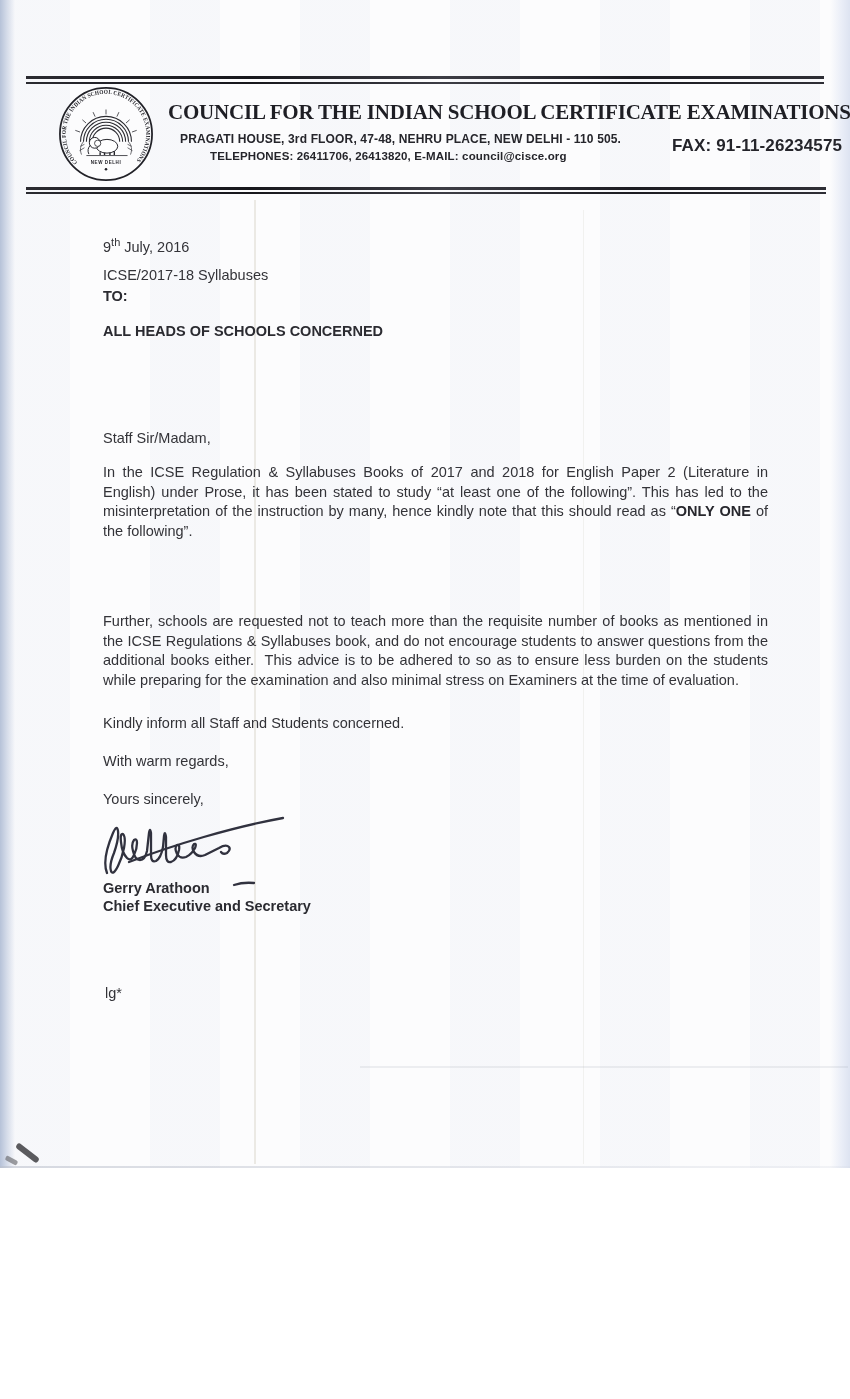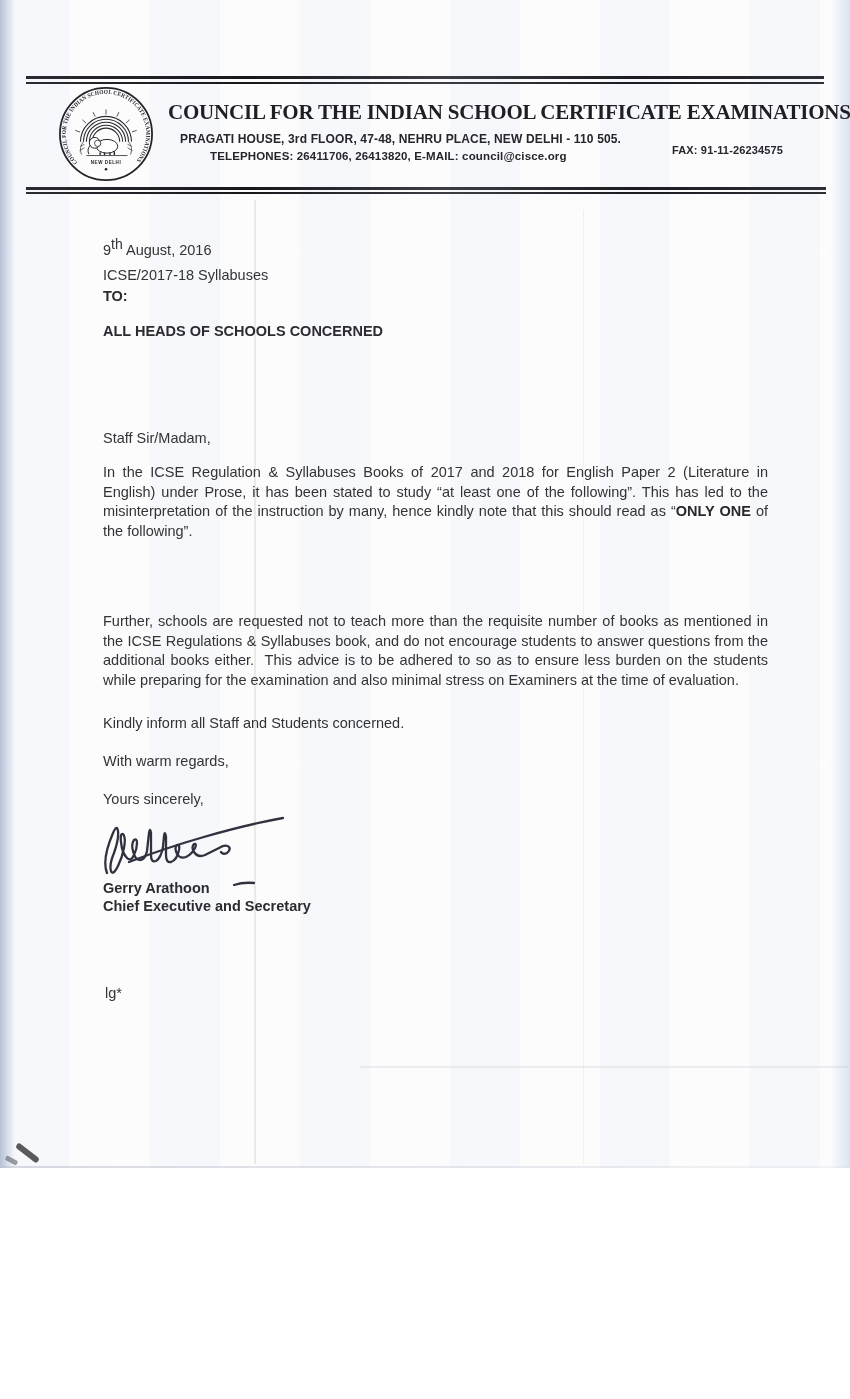--- a/index.html
+++ b/index.html
@@ -12,27 +12,27 @@
   .rule{position:absolute;background:#232329;background-image:linear-gradient(90deg,#2b2b31,#17171c 28%,#3d3d45 52%,#1b1b21 76%,#2e2e35);}
   .crease-v1{position:absolute;left:254px;top:200px;width:2px;height:964px;background:rgba(168,158,132,.20);}
   .crease-v2{position:absolute;left:583px;top:210px;width:1px;height:954px;background:rgba(172,167,150,.13);}
   .crease-h1{position:absolute;left:360px;top:1066px;width:488px;height:2px;background:rgba(158,160,173,.16);}
   .mark1{position:absolute;left:14px;top:1150px;width:27px;height:6px;background:#3e3e42;transform:rotate(38deg);border-radius:3px;opacity:.85;}
   .mark2{position:absolute;left:5px;top:1158px;width:13px;height:5px;background:#68686d;transform:rotate(28deg);border-radius:2px;opacity:.65;}
   .abs{position:absolute;}
   .org-title{left:168px;top:100px;font-family:"Liberation Serif",serif;font-weight:bold;font-size:21px;letter-spacing:-.2px;color:#1e1e24;white-space:nowrap;}
   .address-line{left:180px;top:132px;font-weight:bold;font-size:12px;color:#25252b;letter-spacing:.15px;white-space:nowrap;text-align:center;}
   .contact-line{left:210px;top:150px;font-weight:bold;font-size:11.5px;color:#25252b;letter-spacing:.15px;white-space:nowrap;}
-  .fax-line{left:672px;top:144px;font-weight:bold;font-size:11px;color:#25252b;letter-spacing:.15px;white-space:nowrap;}
+  .fax-line{left:672px;top:136px;font-weight:bold;font-size:17px;color:#25252b;letter-spacing:.15px;white-space:nowrap;}
   .t{font-size:14.5px;color:#333338;}
   .bold{font-weight:bold;color:#2b2b31;}
   .para{width:665px;text-align:justify;line-height:19.5px;white-space:pre-wrap;}
   .para b{font-weight:bold;color:#27272d;}
   .subject{font-weight:bold;color:#27272d;text-decoration:underline;text-underline-offset:2.5px;white-space:pre;}
-  sup.ord{font-size:14px;vertical-align:6px;}
+  sup.ord{font-size:11px;vertical-align:6px;}
   .seal-svg{left:57px;top:85px;}
   .sig-svg{left:93px;top:803px;}
 </style>
 </head>
 <body>
 
 <div class="scan">
   <div class="scan-texture"></div>
   <div class="edge-left"></div>
   <div class="edge-right"></div>
@@ -84,21 +84,21 @@
     <text x="50" y="80.5" text-anchor="middle" font-size="4.6" font-weight="bold" letter-spacing="0.6" fill="#222228">NEW DELHI</text>
     <circle cx="50" cy="86" r="1.3" fill="#222228"></circle>
   </svg>
 
   <div class="abs org-title">COUNCIL FOR THE INDIAN SCHOOL CERTIFICATE EXAMINATIONS</div>
   <div class="abs address-line">PRAGATI HOUSE, 3rd FLOOR, 47-48, NEHRU PLACE, NEW DELHI - 110 505.</div>
   <div class="abs contact-line">TELEPHONES: 26411706, 26413820, E-MAIL: council@cisce.org</div>
   <div class="abs fax-line">FAX: 91-11-26234575</div>
 
   <div class="abs t" style="left:103px;top:235px;margin-top:32px;">ICSE/2017-18 Syllabuses</div>
-  <div class="abs t" style="left:103px;top:236px;"><span>9</span><sup class="ord">th</sup><span> August, 2016</span></div>
+  <div class="abs t" style="left:103px;top:236px;"><span>9</span><sup class="ord">th</sup><span> July, 2016</span></div>
 
   <div class="abs t bold" style="left:103px;top:288px;">TO:</div>
   <div class="abs t bold" style="left:103px;top:323px;">ALL HEADS OF SCHOOLS CONCERNED</div>
 
 
   <div class="abs t" style="left:103px;top:430px;">Staff Sir/Madam,</div>
   <div class="abs t para" style="left:103px;top:463px;"><span>In the ICSE Regulation &amp; Syllabuses Books of 2017 and 2018 for English Paper 2 (Literature in English) under Prose, it has been stated to study “at least one of the following”. This has led to the misinterpretation of the instruction by many, hence kindly note that this should read as “</span><b>ONLY ONE</b><span> of the following”.</span></div>
   <div class="abs t para" style="left:103px;top:612px;"><span>Further, schools are requested not to teach more than the requisite number of books as mentioned in the ICSE Regulations &amp; Syllabuses book, and do not encourage students to answer questions from the additional books either.  This advice is to be adhered to so as to ensure less burden on the students while preparing for the examination and also minimal stress on Examiners at the time of evaluation.</span></div>
   <div class="abs t" style="left:103px;top:715px;">Kindly inform all Staff and Students concerned.</div>
   <div class="abs t" style="left:103px;top:753px;">With warm regards,</div>

